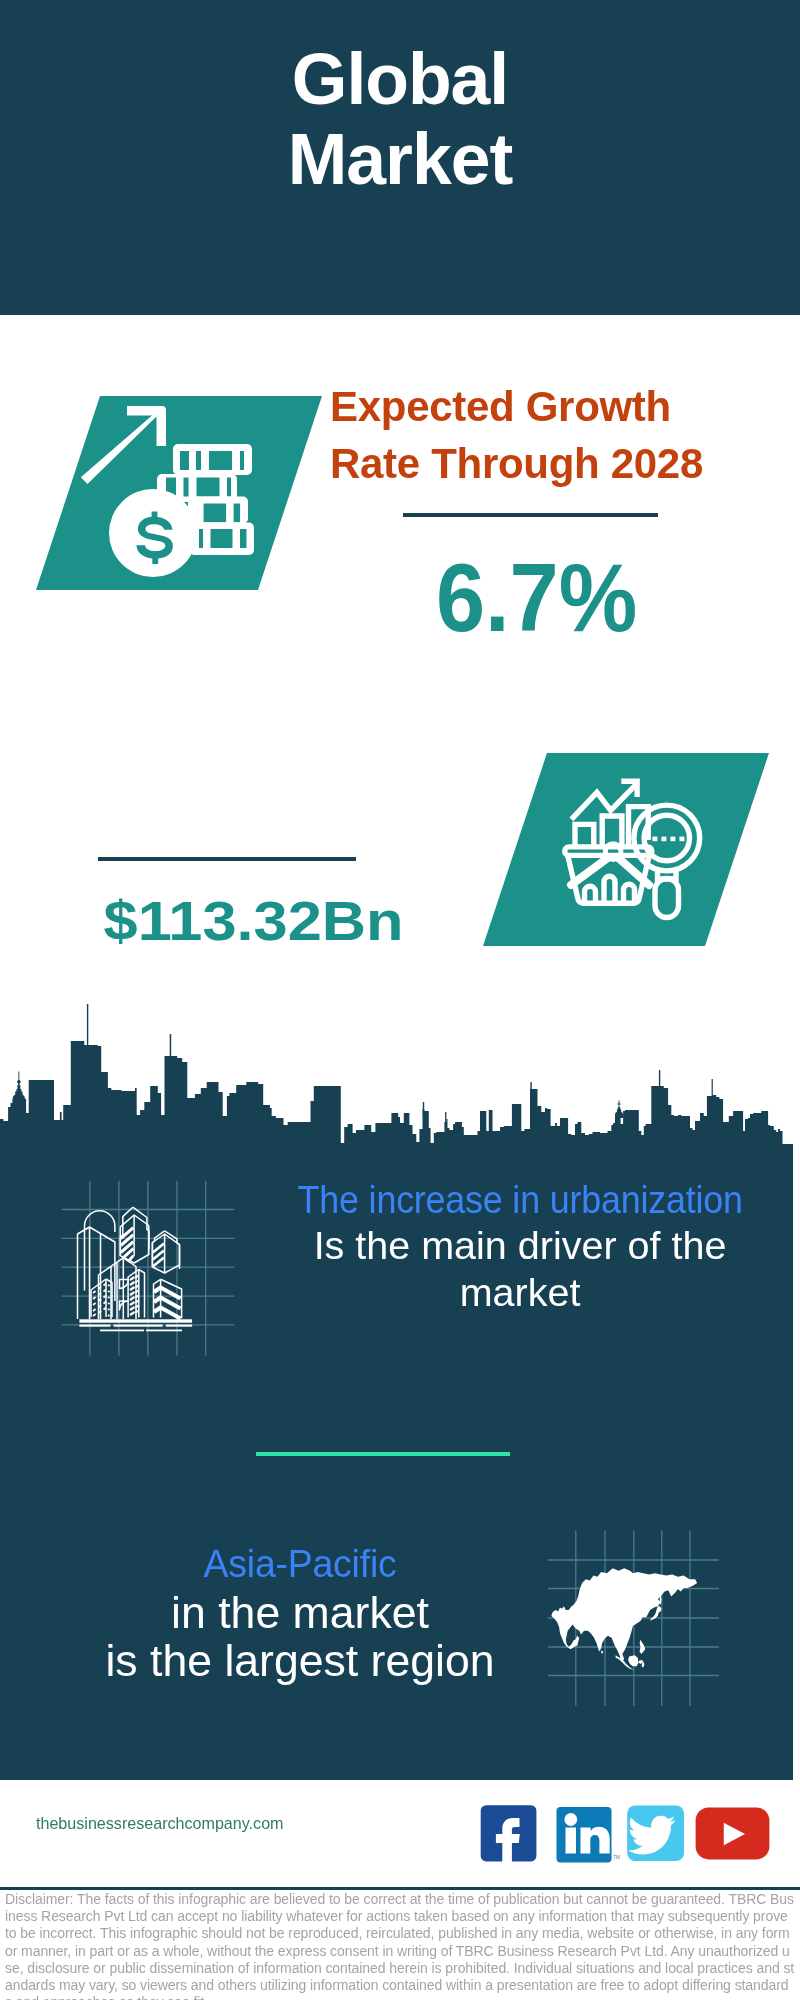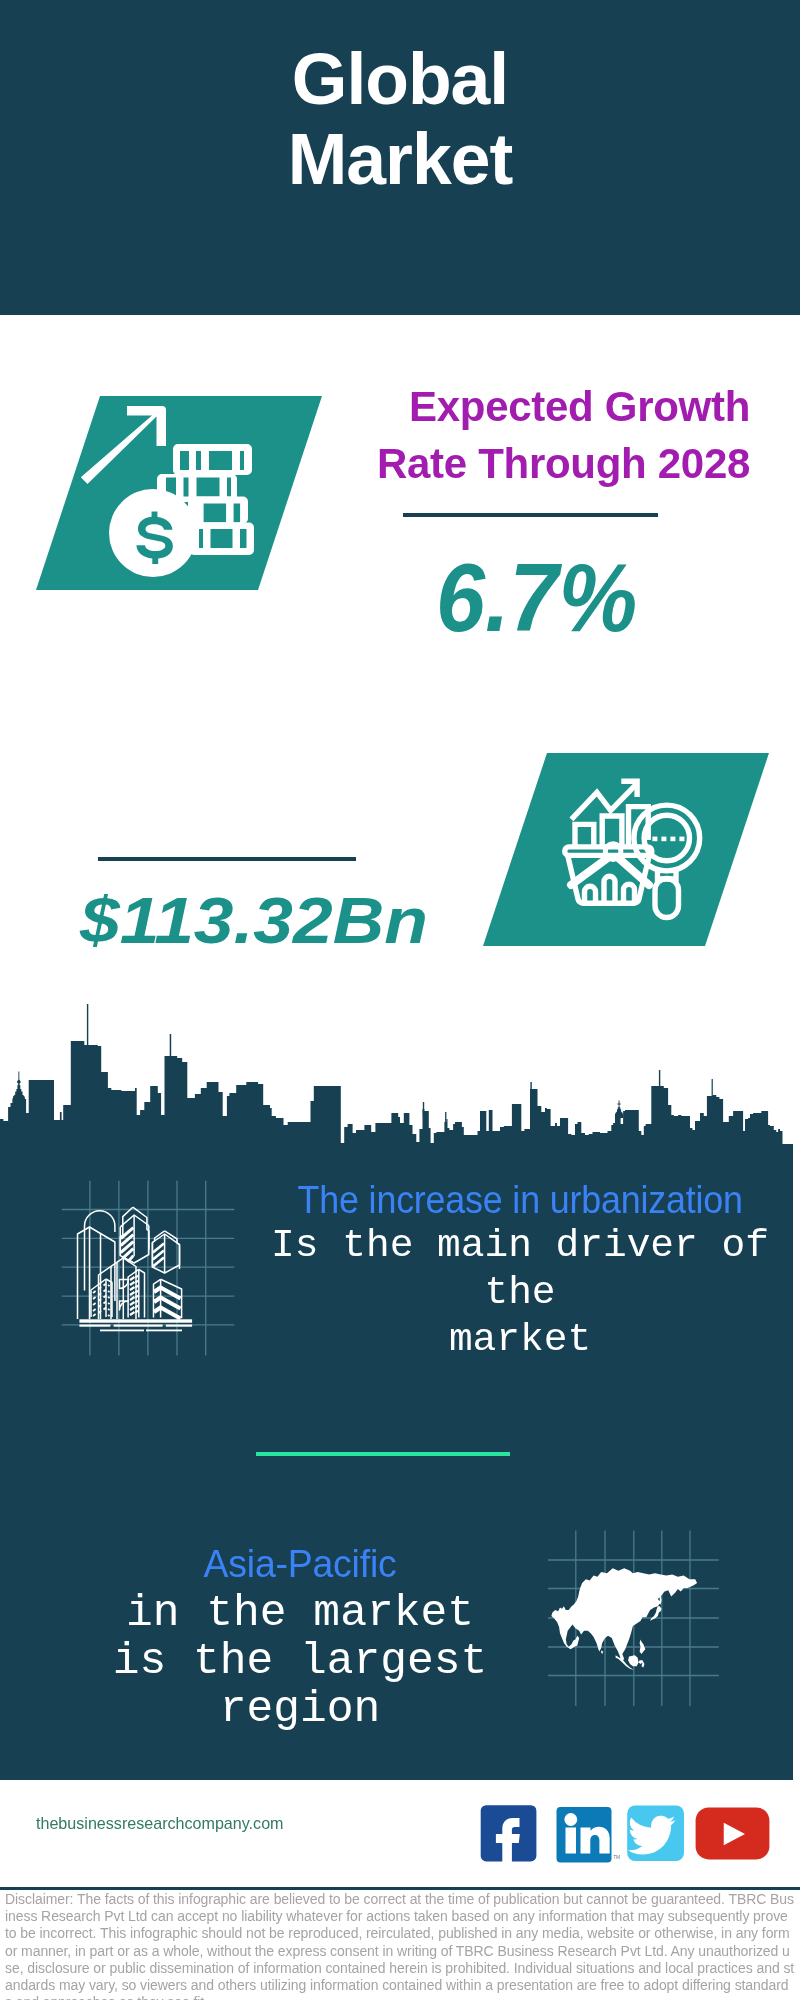--- a/index.html
+++ b/index.html
@@ -7,33 +7,33 @@
   .page{position:relative;width:714px;height:2000px;background:#fff;}
 
   
   .header{position:absolute;left:0;top:0;width:800px;height:315px;background:#174153;}
   .header-title{position:absolute;left:0;top:39px;width:800px;text-align:center;color:#ffffff;
     font-size:71.5px;font-weight:bold;line-height:80px;letter-spacing:-1px;}
 
   .para{position:absolute;}
   .para svg{display:block;}
 
-  .stat-title{position:absolute;text-align:right;color:#a21caf;font-size:42px;font-weight:bold;line-height:57px;letter-spacing:-0.3px;}
+  .stat-title{position:absolute;text-align:left;color:#c2410c;font-size:42px;font-weight:bold;line-height:57px;letter-spacing:-0.3px;}
   .stat-rule{position:absolute;height:3.5px;background:#174153;}
-  .stat-value{position:absolute;text-align:center;color:#1b918a;font-weight:bold;font-style:italic;}
+  .stat-value{position:absolute;text-align:center;color:#1b918a;font-weight:bold;}
   .sx{display:inline-block;transform-origin:center center;}
 
   
   .darkbody{position:absolute;left:0;top:1144px;width:793px;height:636px;background:#174153;}
   .skyline{position:absolute;left:0;top:1004px;width:800px;height:150px;}
   .skyline svg{display:block;}
 
   .fact{position:absolute;}
   .fact-head{white-space:nowrap;color:#3b82f6;font-size:39px;font-weight:normal;line-height:44px;letter-spacing:-0.2px;}
-  .fact-body{color:#ffffff;font-size:39.5px;font-weight:normal;line-height:47px;font-family:Liberation Mono, monospace;}
+  .fact-body{color:#ffffff;font-size:39.5px;font-weight:normal;line-height:47px;}
 
   .greenrule{position:absolute;height:3.5px;background:#2ae5a0;}
   .source-text{position:absolute;white-space:nowrap;color:#337a62;font-size:16.1px;line-height:22px;}
   .social{position:absolute;}
   .divider{position:absolute;background:#174153;height:2.5px;}
   .disclaimer{position:absolute;color:#a7a3a3;font-size:14px;line-height:17.2px;word-break:break-all;letter-spacing:-0.075px;}
 </style>
 </head>
 <body>
 
@@ -110,21 +110,21 @@
       </g>
       <g fill="#fff" stroke="none">
         <rect x="175.4" y="89.6" width="5" height="4.6"></rect>
         <rect x="184.4" y="89.6" width="5" height="4.6"></rect>
         <rect x="193.4" y="89.6" width="5" height="4.6"></rect>
         <rect x="202.4" y="89.6" width="5" height="4.6"></rect>
       </g>
     </svg>
   </div>
   <div class="stat-rule" style="left:98px;top:857px;width:258px;"></div>
-  <div class="stat-value" style="left:44px;top:871px;width:420px;font-size:64px;line-height:100px;"><span class="sx" style="transform:scaleX(1.115);">$113.32Bn</span></div>
+  <div class="stat-value" style="left:44px;top:871px;width:420px;font-size:55px;line-height:100px;"><span class="sx" style="transform:scaleX(1.115);">$113.32Bn</span></div>
 
   <div class="skyline">
     <svg width="800" height="150" viewBox="0 0 800 150" preserveAspectRatio="none">
       <path d="M0,115.0 H3.4 V117.0 H8.1 V103.0 H10.5 V99.0 H12.6 V95.0 H26.1 V109.0 H28.7 V76.0 H54.0 V116.0 H59.9 V108.0 H61.6 V116.0 H63.2 V101.0 H70.8 V37.0 H84.3 V41.0 H97.8 V42.0 H101.2 V68.0 H107.9 V84.0 H111.3 V86.0 H121.4 V87.0 H135.0 V84.0 H136.7 V111.0 H140.1 V106.0 H144.3 V98.0 H150.2 V82.0 H157.8 V89.0 H161.1 V111.0 H164.5 V52.0 H177.2 V54.0 H182.2 V58.0 H187.3 V94.0 H194.9 V90.0 H200.8 V84.0 H206.7 V78.0 H218.5 V88.0 H222.7 V112.0 H226.9 V92.0 H229.4 V89.0 H236.2 V81.0 H246.3 V78.0 H251.4 V78.0 H258.1 V80.0 H263.2 V101.0 H270.0 V104.0 H271.7 V112.0 H275.9 V114.0 H283.5 V121.0 H287.7 V118.0 H310.5 V97.0 H313.8 V82.0 H340.8 V139.0 H344.2 V123.0 H347.6 V120.0 H352.6 V129.0 H356.0 V126.0 H364.4 V121.0 H371.2 V128.0 H375.4 V119.0 H391.4 V109.0 H398.2 V113.0 H400.0 V119.0 H403.8 V109.0 H409.4 V121.0 H412.5 V130.0 H416.3 V138.0 H419.4 V125.0 H422.5 V105.0 H424.4 V107.0 H428.8 V124.0 H430.6 V139.0 H433.8 V129.0 H436.3 V128.0 H444.4 V118.0 H446.3 V115.0 H447.5 V124.0 H449.4 V126.0 H453.1 V120.0 H455.0 V118.0 H461.9 V123.0 H463.8 V131.0 H477.5 V127.0 H480.0 V107.0 H486.3 V127.0 H488.8 V106.0 H492.5 V127.0 H500.0 V123.0 H503.8 V122.0 H506.3 V122.0 H511.9 V100.0 H521.3 V127.0 H524.4 V125.0 H530.0 V85.0 H537.5 V102.0 H541.3 V108.0 H545.0 V104.0 H546.9 V105.0 H550.6 V122.0 H555.0 V119.0 H556.9 V122.0 H560.0 V114.0 H568.1 V130.0 H571.3 V131.0 H575.0 V120.0 H577.5 V118.0 H581.3 V129.0 H585.0 V131.0 H588.8 V130.0 H592.5 V128.0 H600.0 V129.0 H607.5 V127.0 H611.3 V121.0 H613.1 V119.0 H615.0 V110.0 H620.6 V120.0 H623.1 V107.0 H625.0 V106.0 H638.8 V127.0 H641.3 V131.0 H643.8 V122.0 H645.6 V120.0 H651.3 V82.0 H663.8 V84.0 H668.1 V101.0 H671.3 V111.0 H673.8 V112.0 H678.1 V111.0 H681.3 V112.0 H690.0 V124.0 H692.5 V126.0 H695.0 V117.0 H700.0 V109.0 H703.8 V112.0 H706.9 V92.0 H712.5 V91.0 H716.3 V93.0 H719.4 V95.0 H723.1 V118.0 H728.8 V112.0 H733.1 V107.0 H735.6 V107.0 H743.1 V127.0 H745.0 V115.0 H748.1 V114.0 H750.0 V110.0 H753.1 V109.0 H761.3 V107.0 H768.1 V121.0 H770.0 V122.0 H773.8 V126.0 H776.3 V128.0 H778.1 V125.0 H780.0 V127.0 H782.5 V149.5 H793 V150 H0 Z" fill="#174153"></path>
 
       <path d="M12.6,99 v-4 a5,5 0 0 1 2.6,-4.5 v-3 h1.2 v-2.6 h1 v-3.4 l1,-1.4 l-1.6,-2.2 l1.6,-2.3 v-8 h0.9 v8 l1.6,2.3 l-1.6,2.2 l1,1.4 v3.4 h1 v2.6 h1.2 v3 a5,5 0 0 1 2.6,4.5 v4 z" fill="#174153"></path>
 
       <rect x="86.9" y="0" width="1.4" height="42" fill="#174153"></rect>
       <rect x="169.7" y="30" width="1.5" height="28" fill="#174153"></rect>
       <rect x="422.8" y="98" width="1.4" height="14" fill="#174153"></rect>

